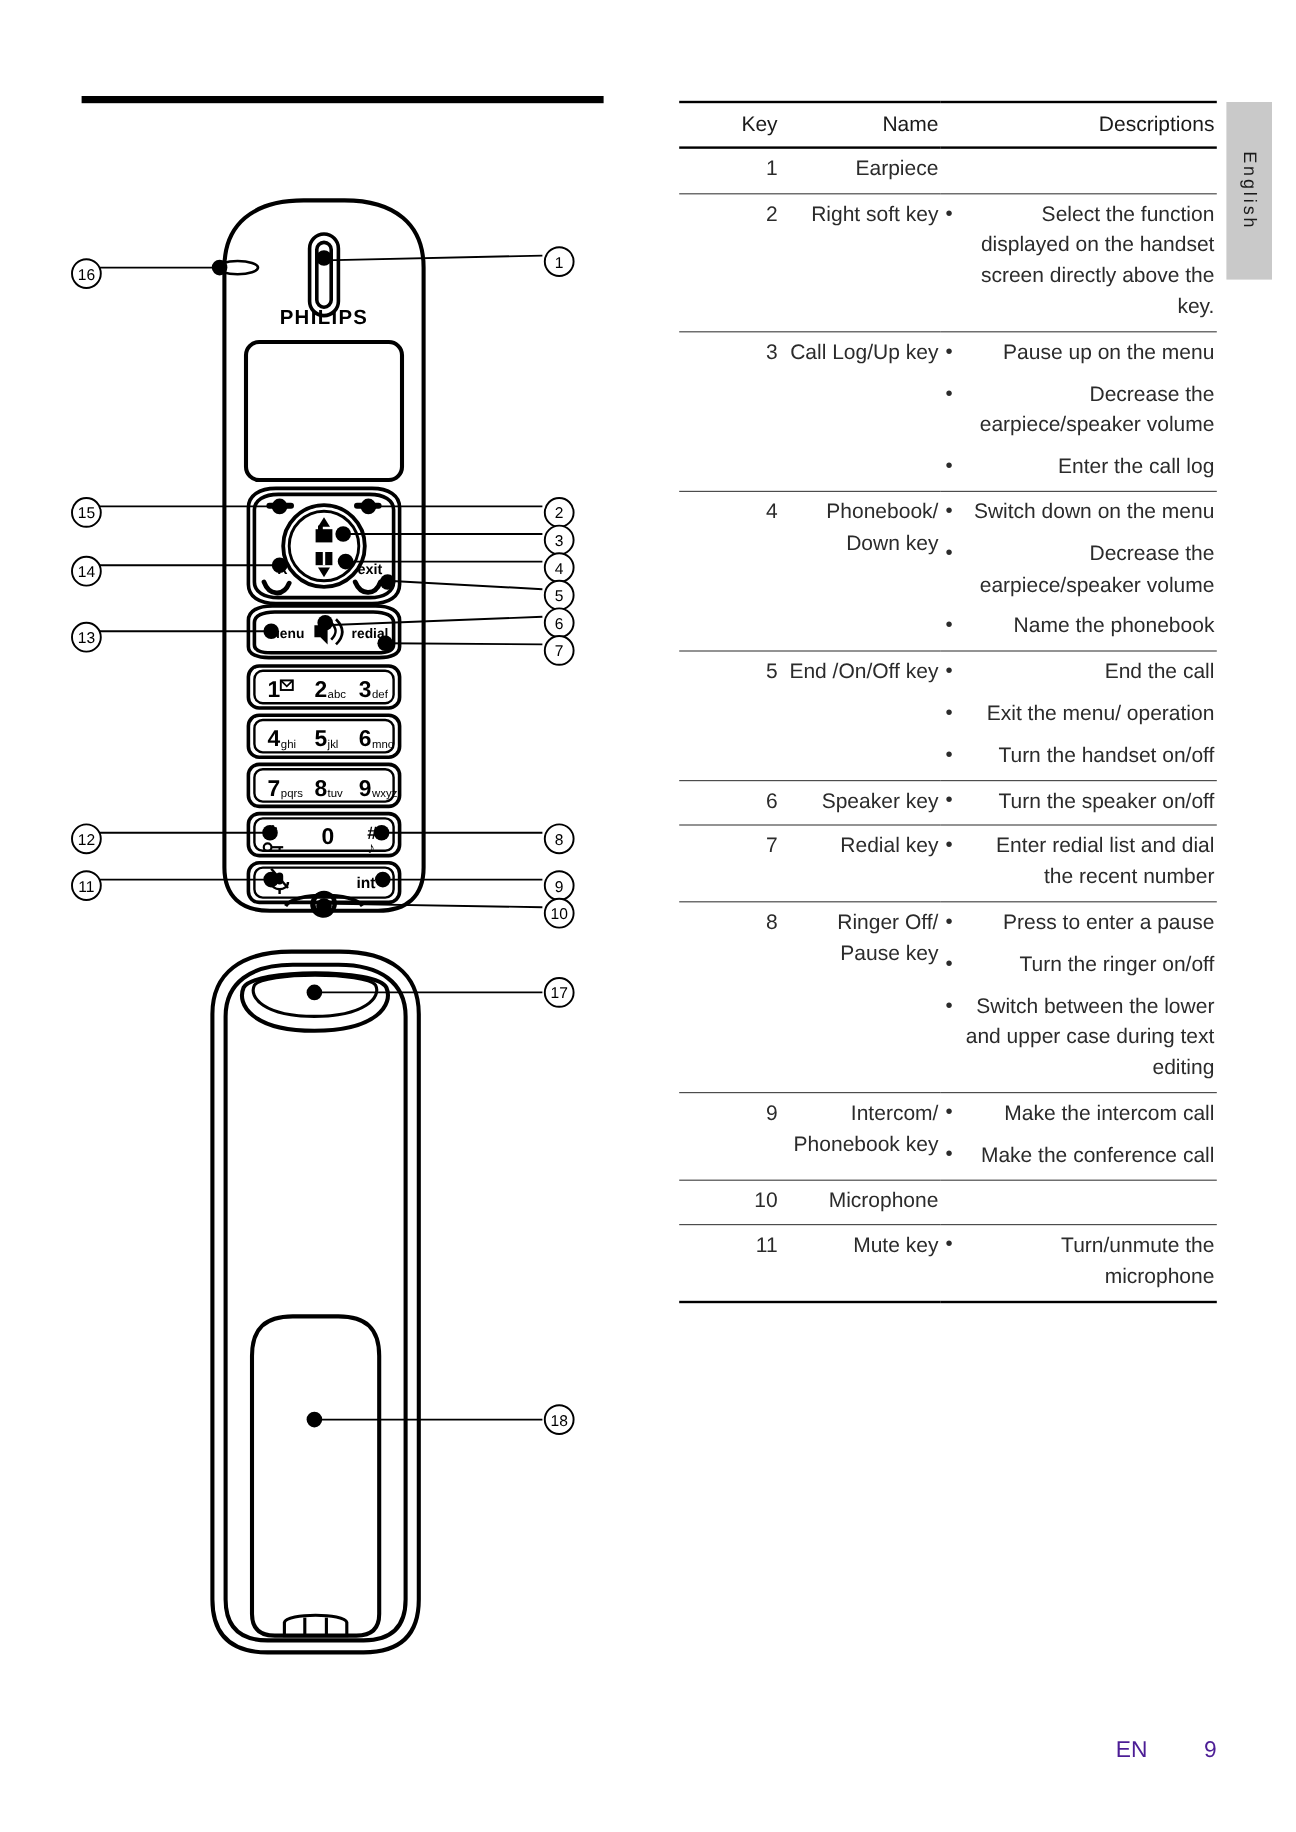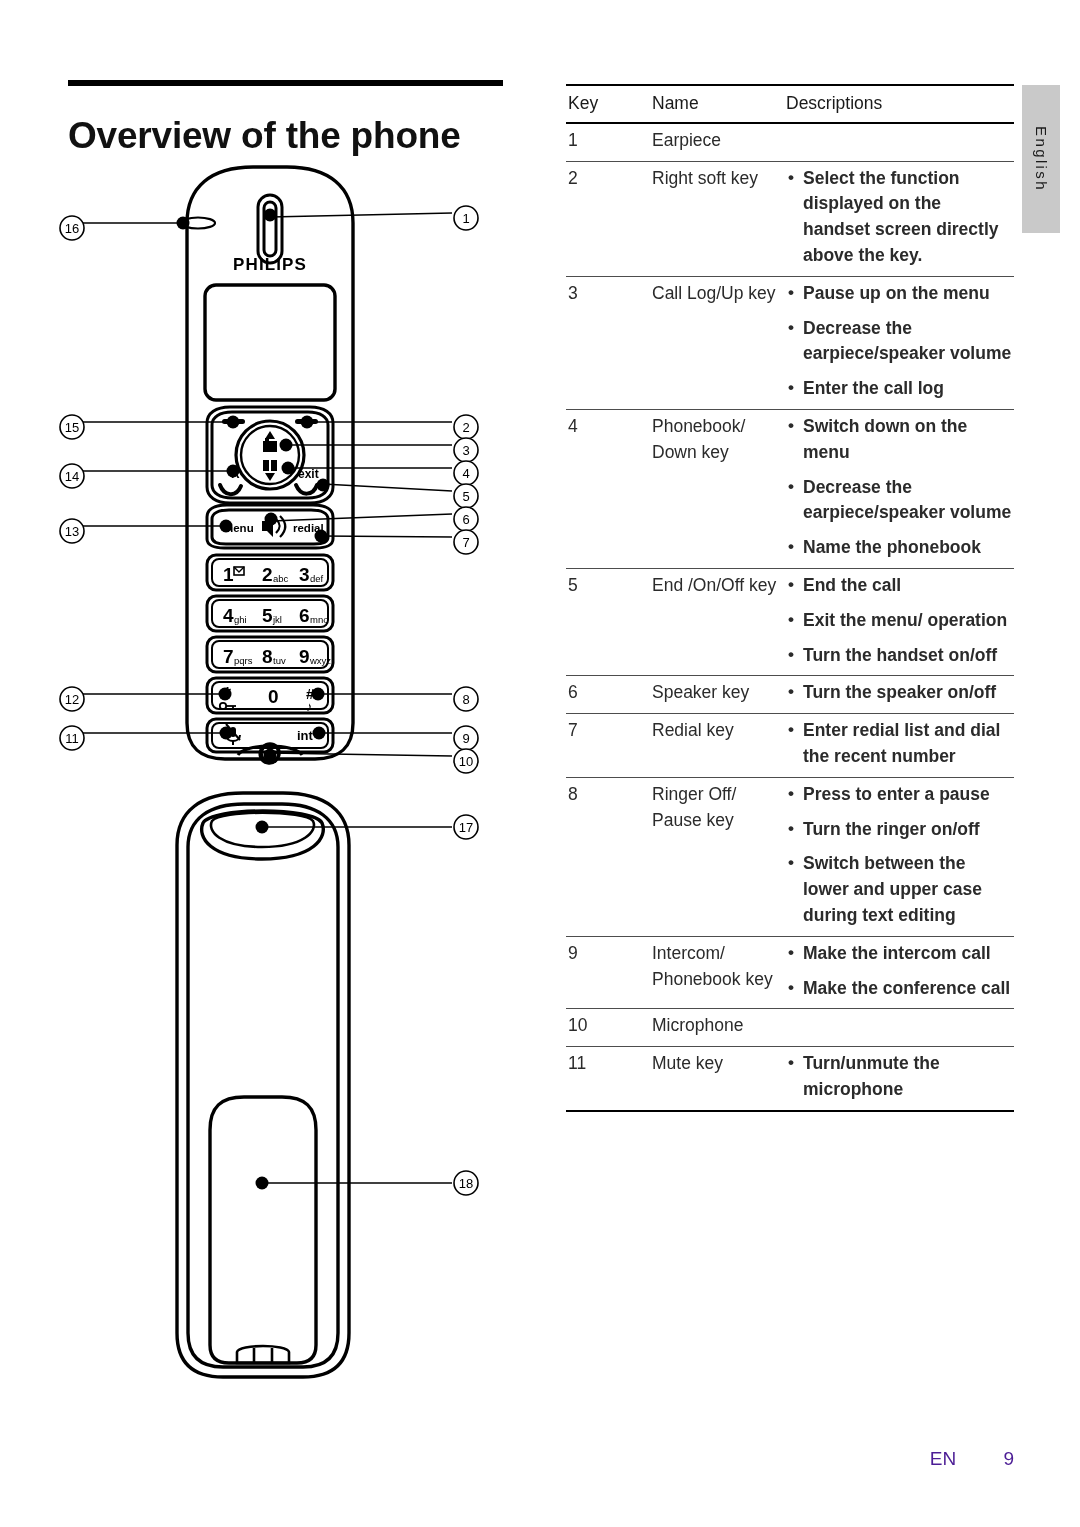--- a/index.html
+++ b/index.html
@@ -22,57 +22,56 @@
   #title-rule{position:absolute;left:68px;top:80px;width:435px;height:6px;background:#000;}
   #page-title{
     position:absolute;left:68px;top:90px;width:440px;
     font-size:37px;font-weight:bold;letter-spacing:-.2px;color:#111;
   }
   .fig{position:absolute;}
   
   #right-col{position:absolute;left:566px;top:84px;width:448px;}
   table.keytable{border-collapse:collapse;width:448px;}
   table.keytable td,table.keytable th{
-    vertical-align:top;text-align:left;font-weight:normal;
+    vertical-align:top;text-align:right;font-weight:normal;
     font-size:17.5px;line-height:25.8px;color:#2b2b2b;
     padding:4px 2px 7px 2px;
   }
   table.keytable thead th{
     border-top:2.6px solid #000;border-bottom:2.6px solid #000;
     font-size:17.5px;color:#1a1a1a;padding-top:5px;padding-bottom:5px;
   }
   table.keytable tbody tr td{border-bottom:1.4px solid #4d4d4d;}
   table.keytable tbody tr:last-child td{border-bottom:2.6px solid #000;}
   col.c-key{width:84px;}
   col.c-name{width:134px;}
   col.c-desc{width:230px;}
   ul.bul{margin:0;padding:0;list-style:none;}
   ul.bul li{
-    position:relative;padding-left:17px;margin:0 0 9px 0;font-weight:bold;
+    position:relative;padding-left:17px;margin:0 0 9px 0;
   }
   ul.bul li:last-child{margin-bottom:0;}
   ul.bul li:before{
     content:"\2022";position:absolute;left:2px;top:-1px;font-size:17px;color:#2b2b2b;
   }
   
   #footer{position:absolute;left:0;top:1448px;width:1014px;text-align:right;
     font-size:19px;color:#4c1d95;}
   #footer .en{margin-right:42px;}
 </style>
 </head>
 <body>
 
 <div id="lang-tab">
   <span>English</span>
 </div>
 
 <div id="left-col">
 
   <div id="title-rule"></div>
-  <h1 id="page-title">Overview of the phone</h1>
 
   <svg class="fig" style="left:40px;top:155px;" width="460" height="620" viewBox="0 0 460 620">
     <g fill="none" stroke="#000" stroke-width="3.4" stroke-linejoin="round">
 
       <path d="M147 68 C147 32 171 12 213 12 L247 12 C289 12 313 32 313 68
                L313 568 C313 592 299 604 275 604 L185 604 C161 604 147 592 147 568 Z"></path>
     </g>
 
     <g fill="none" stroke="#000" stroke-width="3">
       <rect x="218" y="40" width="24" height="68" rx="12"></rect>

